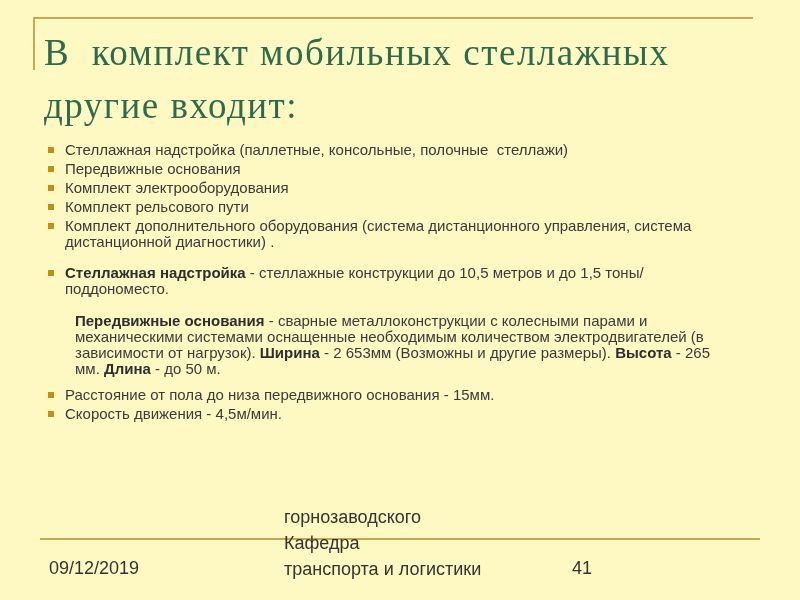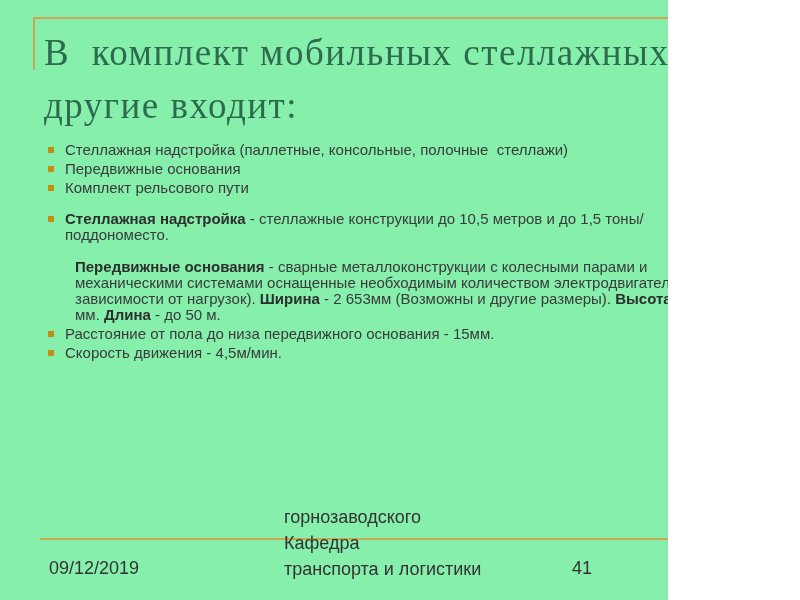--- a/index.html
+++ b/index.html
@@ -1,20 +1,20 @@
 <!DOCTYPE html>
 <html><head>
 <meta charset="utf-8">
 <style>
   html, body { margin: 0; padding: 0; background: #ffffff; }
   .slide {
     position: relative;
-    width: 668px;
+    width: 800px;
     height: 600px;
-    background: #86efac;
+    background: #fef9c3;
     overflow: hidden;
     font-family: "Liberation Sans", sans-serif;
     text-decoration: underline;
   }
   
   .accent-top {
     position: absolute;
     left: 33px; top: 17px;
     width: 720px; height: 2px;
     background: #C9A851;
@@ -54,21 +54,21 @@
     margin: 5px 0 0 0;
     background: #C08F13;
   }
   .btxt {
     margin-left: 11px;
     width: 663px;
     white-space: pre-wrap;
   }
   .b { font-weight: bold; color: #2e2e2e; }
   .spec-bullet { margin-top: 15px; }
-  .spec-para   { margin-top: 16px; margin-bottom: 3px; }
+  .spec-para   { margin-top: 16px; margin-bottom: 10px; }
   .spec-para .btxt { margin-left: 27px; }
   .no-sq { width: 0; }
   
   .footer-line {
     position: absolute;
     left: 40px; top: 538px;
     width: 720px; height: 2px;
     background: #C9A851;
   }
   .footer-date {
@@ -109,21 +109,29 @@
     <div class="brow">
       <span class="sq"></span>
       <span class="btxt">Стеллажная надстройка (паллетные, консольные, полочные  стеллажи)</span>
     </div>
     <div class="brow">
       <span class="sq"></span>
       <span class="btxt">Передвижные основания</span>
     </div>
     <div class="brow">
       <span class="sq"></span>
+      <span class="btxt">Комплект электрооборудования</span>
+    </div>
+    <div class="brow">
+      <span class="sq"></span>
       <span class="btxt">Комплект рельсового пути</span>
+    </div>
+    <div class="brow">
+      <span class="sq"></span>
+      <span class="btxt">Комплект дополнительного оборудования (система дистанционного управления, система дистанционной диагностики) .</span>
     </div>
 
     <div class="brow spec-bullet">
       <span class="sq"></span>
       <span class="btxt"><span class="b">Стеллажная надстройка</span><span> - стеллажные конструкции до 10,5 метров и до 1,5 тоны/поддономесто.</span></span>
     </div>
 
     <div class="brow spec-para">
       <span class="sq no-sq"></span>
       <span class="btxt"><span class="b">Передвижные основания</span><span> - сварные металлоконструкции с колесными парами и механическими системами оснащенные необходимым количеством электродвигателей (в зависимости от нагрузок). </span><span class="b">Ширина</span><span> - 2 653мм (Возможны и другие размеры). </span><span class="b">Высота</span><span> - 265 мм. </span><span class="b">Длина</span><span> - до 50 м.</span></span>

